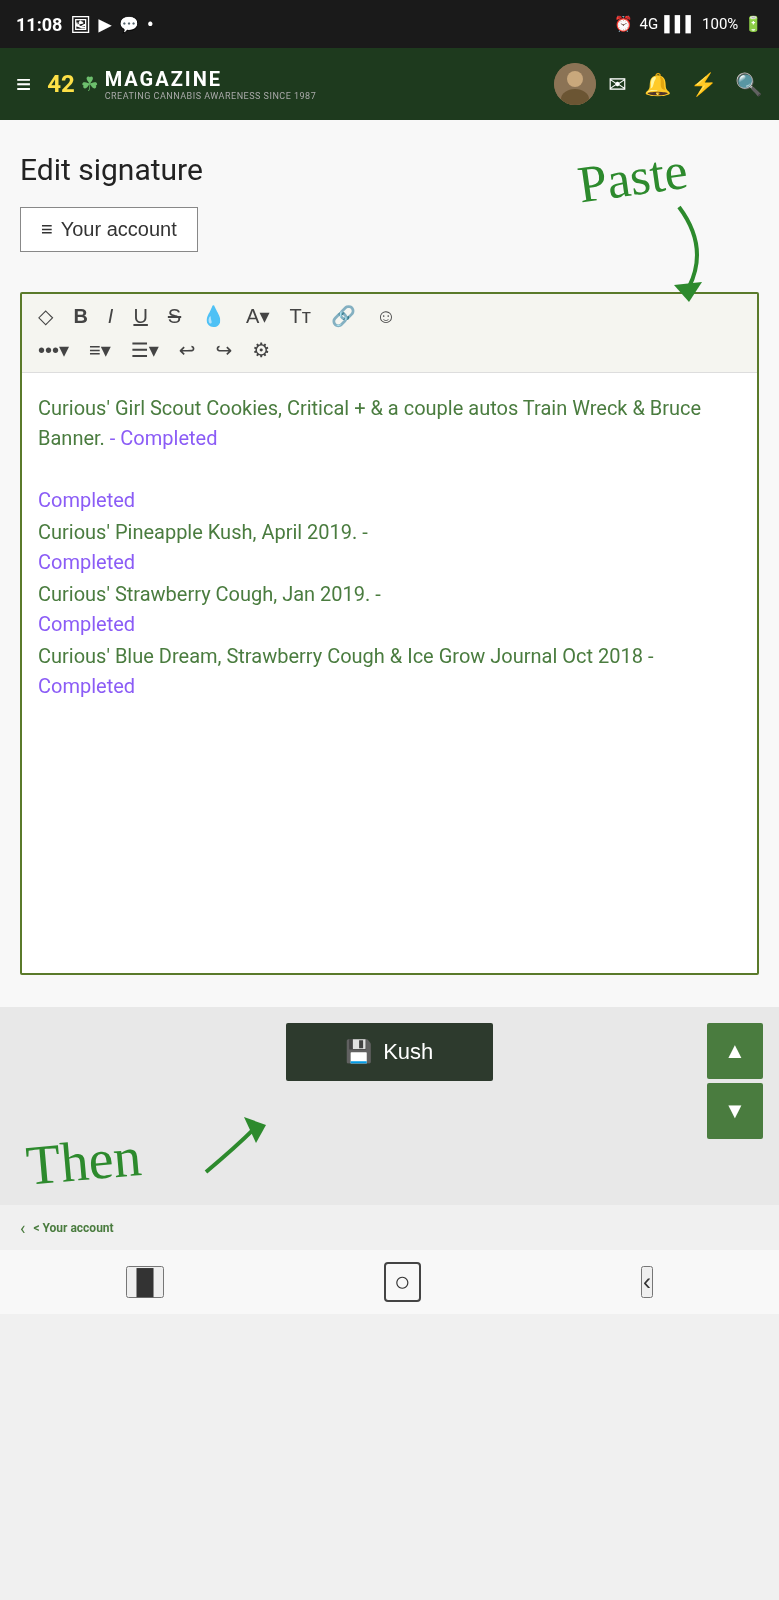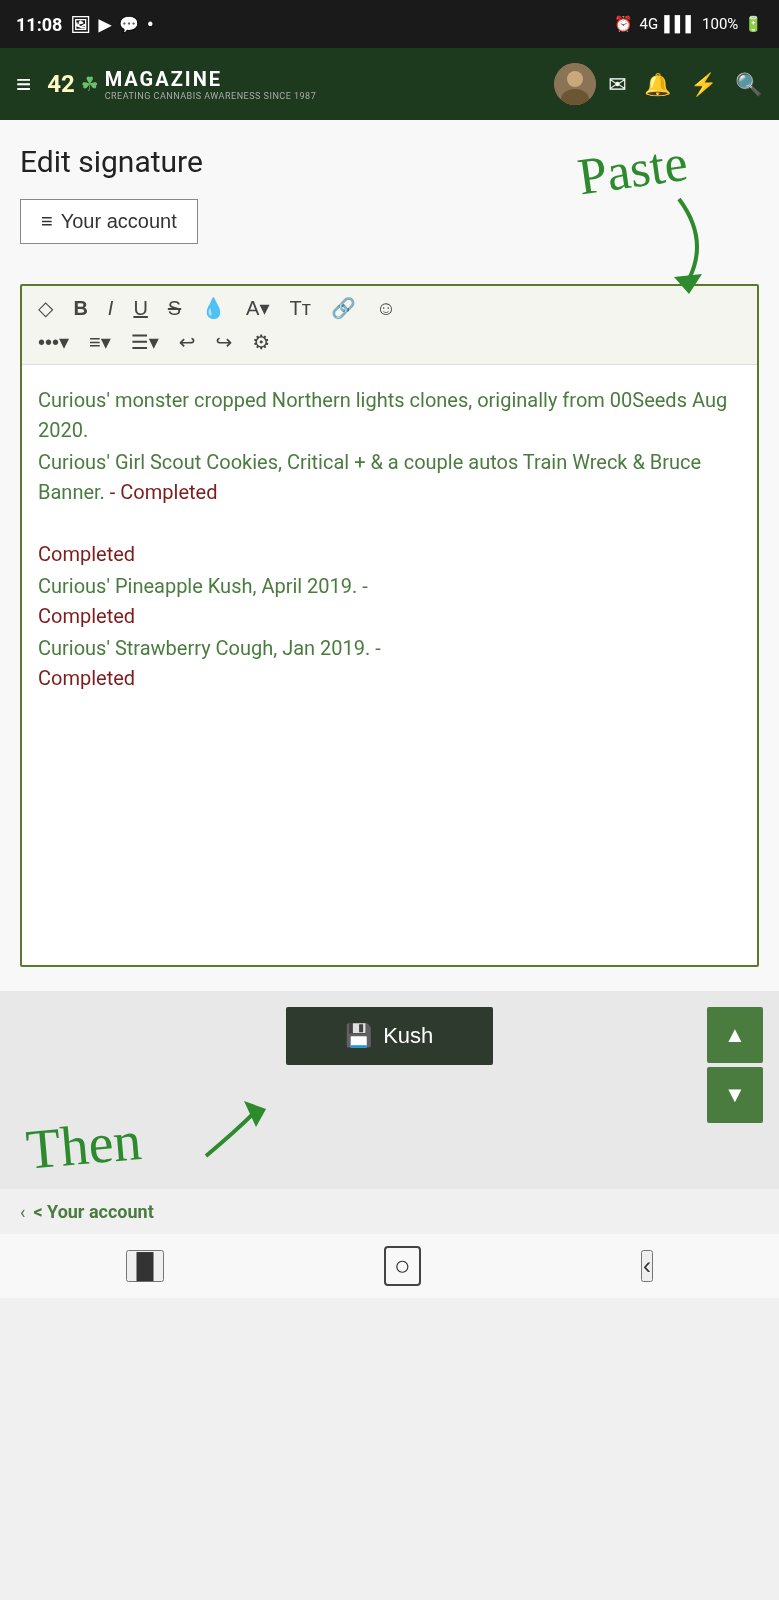--- a/index.html
+++ b/index.html
@@ -76,21 +76,21 @@
       display: flex;
       align-items: center;
       gap: 18px;
       color: white;
       font-size: 22px;
     }
 
     
     .main-content {
       background: #f8f8f8;
-      padding: 24px 20px;
+      padding: 32px 20px;
     }
 
     .page-title {
       font-size: 30px;
       font-weight: normal;
       color: #222;
       margin-bottom: 20px;
     }
 
     .your-account-btn {
@@ -151,21 +151,21 @@
       padding: 20px 16px;
       font-size: 20px;
       line-height: 1.5;
       min-height: 600px;
     }
     .link-text {
       color: #4a7c3f;
       text-decoration: none;
     }
     .normal-text {
-      color: #7f1d1d;
+      color: #8b5cf6;
     }
     .entry-line {
       margin-bottom: 2px;
     }
 
     
     .bottom-bar {
       background: #e8e8e8;
       padding: 16px;
       display: flex;
@@ -215,21 +215,21 @@
       display: flex;
       align-items: center;
       gap: 8px;
     }
     .footer-back-arrow {
       color: #4a7c3f;
       font-size: 18px;
     }
     .footer-account-link {
       color: #4a7c3f;
-      font-size: 18px;
+      font-size: 12px;
       font-weight: bold;
       text-decoration: none;
     }
 
     
     .android-nav {
       background: #f8f8f8;
       display: flex;
       justify-content: space-around;
       align-items: center;
@@ -277,21 +277,21 @@
     <span>4G</span>
     <span>▌▌▌</span>
     <span>100%</span>
     <span>🔋</span>
   </div>
 </div>
 
 <div class="top-nav">
   <div class="nav-hamburger">≡</div>
   <div class="nav-logo">
-    <span style="color:#fef9c3;font-size:24px;font-weight:bold;">42</span>
+    <span style="color:#fde047;font-size:24px;font-weight:bold;">42</span>
     <span style="color:#6dbf6d;font-size:20px;">☘</span>
     <div>
       <span style="color:white;font-size:20px;font-weight:bold;letter-spacing:2px;margin-top:20px;">MAGAZINE</span>
       <span class="nav-logo-tagline">CREATING CANNABIS AWARENESS SINCE 1987</span>
     </div>
   </div>
   <div class="nav-avatar">
     <svg width="42" height="42" viewBox="0 0 42 42">
       <circle cx="21" cy="21" r="21" fill="#8B7355"></circle>
       <circle cx="21" cy="16" r="8" fill="#c9a87c"></circle>
@@ -347,35 +347,35 @@
         <button class="toolbar-btn">≡▾</button>
         <button class="toolbar-btn">☰▾</button>
         <button class="toolbar-btn">↩</button>
         <button class="toolbar-btn">↪</button>
         <button class="toolbar-btn">⚙</button>
       </div>
     </div>
 
     <div class="editor-content">
       <div class="entry-line">
-        <span class="link-text">Curious' monster cropped Northern lights clones, originally from 00Seeds Aug 2020.</span>
-      </div>
-      <div class="entry-line">
         <span class="link-text">Curious' Girl Scout Cookies, Critical + &amp; a couple autos Train Wreck &amp; Bruce Banner.</span><span class="normal-text"> - Completed</span>
       </div>
       <div class="entry-line">
         <br><span class="normal-text">Completed</span>
       </div>
       <div class="entry-line">
         <span class="link-text">Curious' Pineapple Kush, April 2019.</span><span class="link-text"> -</span>
         <br><span class="normal-text">Completed</span>
       </div>
       <div class="entry-line">
         <span class="link-text">Curious' Strawberry Cough, Jan 2019.</span><span class="link-text"> -</span>
         <br><span class="normal-text">Completed</span>
+      </div>
+      <div class="entry-line">
+        <span class="link-text">Curious' Blue Dream, Strawberry Cough &amp; Ice Grow Journal Oct 2018 -</span> <span class="normal-text">Completed</span>
       </div>
       <br>
       <br>
     </div>
   </div>
 </div>
 
 <div class="bottom-bar">
   <button class="save-btn">
     <span>💾</span>

